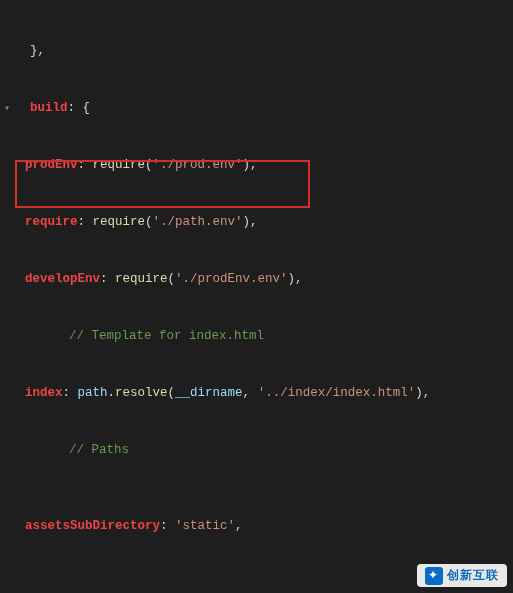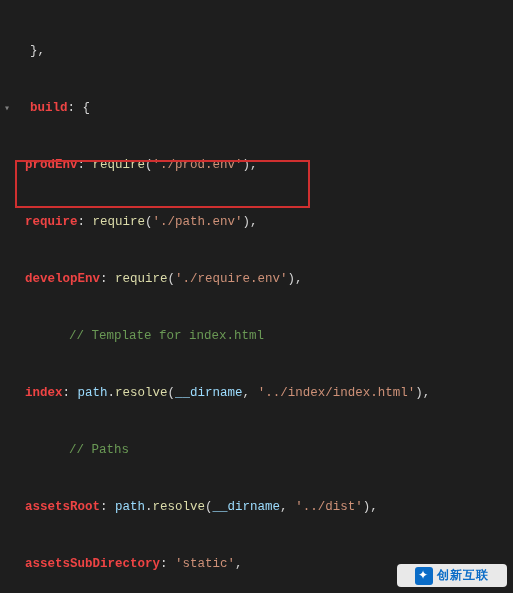--- a/index.html
+++ b/index.html
@@ -39,21 +39,21 @@
   }
   .watermark {
     position: absolute;
     bottom: 6px;
     right: 6px;
     display: flex;
     align-items: center;
     gap: 4px;
     background: rgba(255,255,255,0.9);
     border-radius: 4px;
-    padding: 2px 18px;
+    padding: 2px 8px;
     font-family: sans-serif;
     font-size: 12px;
   }
   .wm-logo {
     width: 18px; height: 18px;
     background: #0a6cc7;
     border-radius: 3px;
     position: relative;
   }
   .wm-logo::after{
@@ -71,29 +71,28 @@
 <div class="editor">
 
 <div class="line i1"><span class="punc">},</span></div>
 
 <div class="line i1"><span class="fold">▾</span><span class="prop">build</span><span class="punc">: {</span></div>
 
 <div class="line i2"><span class="prop">prodEnv</span><span class="punc">: </span><span class="fn">require</span><span class="punc">(</span><span class="str">'./prod.env'</span><span class="punc">),</span></div>
 
 <div class="line i2"><span class="prop">require</span><span class="punc">: </span><span class="fn">require</span><span class="punc">(</span><span class="str">'./path.env'</span><span class="punc">),</span></div>
 
-<div class="line i2"><span class="prop">developEnv</span><span class="punc">: </span><span class="fn">require</span><span class="punc">(</span><span class="str">'./require.env'</span><span class="punc">),</span></div>
+<div class="line i2"><span class="prop">developEnv</span><span class="punc">: </span><span class="fn">require</span><span class="punc">(</span><span class="str">'./prodEnv.env'</span><span class="punc">),</span></div>
 
 <div class="line i2"><span class="cmt">// Template for index.html</span></div>
 
 <div class="line i2"><span class="prop">index</span><span class="punc">: </span><span class="var">path</span><span class="punc">.</span><span class="fn">resolve</span><span class="punc">(</span><span class="var">__dirname</span><span class="punc">, </span><span class="str">'../index/index.html'</span><span class="punc">),</span></div>
 
 <div class="line i2"><span class="cmt">// Paths</span></div>
 
-<div class="line i2"><span class="prop">assetsRoot</span><span class="punc">: </span><span class="var">path</span><span class="punc">.</span><span class="fn">resolve</span><span class="punc">(</span><span class="var">__dirname</span><span class="punc">, </span><span class="str">'../dist'</span><span class="punc">),</span></div>
 
 <div class="line i2"><span class="prop">assetsSubDirectory</span><span class="punc">: </span><span class="str">'static'</span><span class="punc">,</span></div>
 
 
 
 
 
 
 
 

